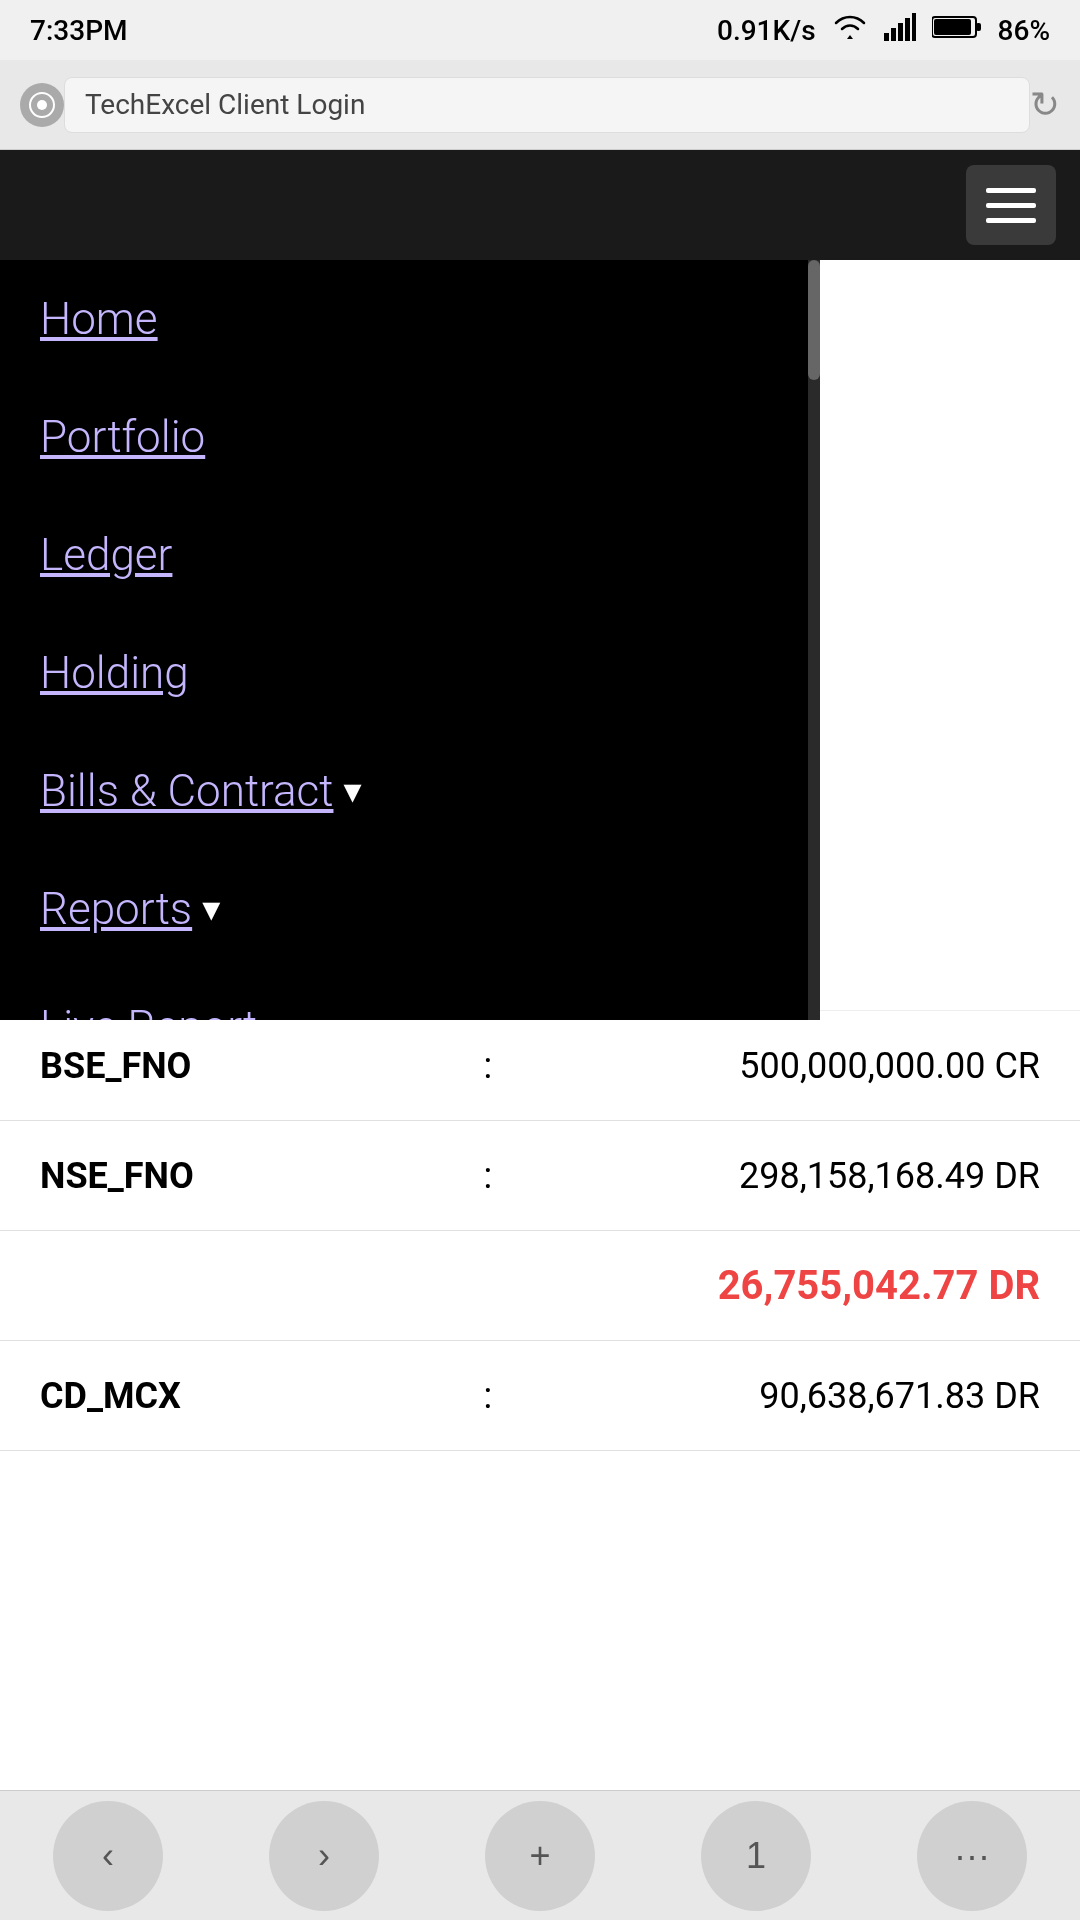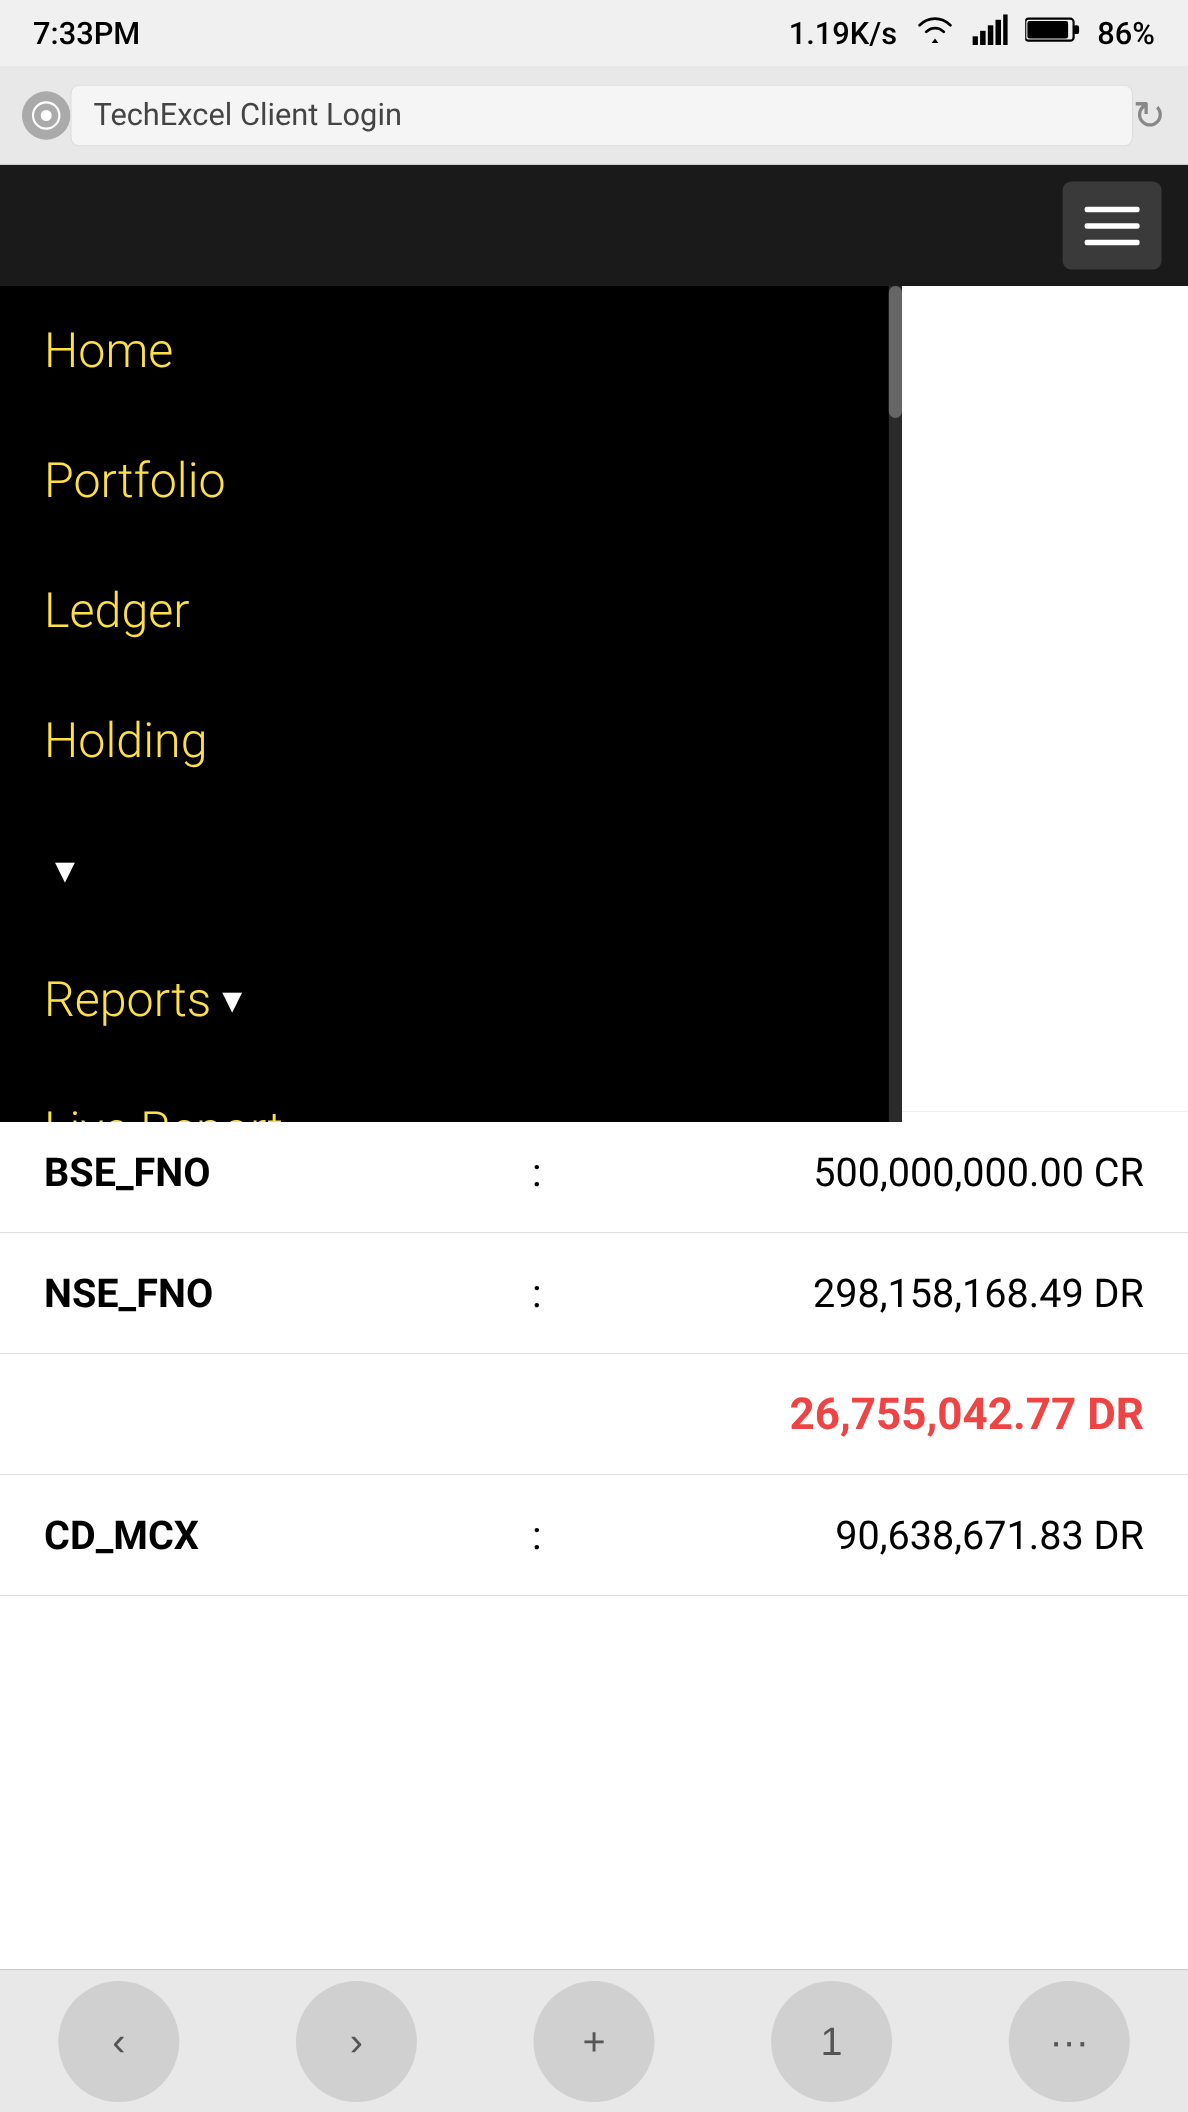--- a/index.html
+++ b/index.html
@@ -141,22 +141,23 @@
     .menu-item {
       display: flex;
       align-items: center;
       padding: 0 40px;
       height: 118px;
       cursor: pointer;
     }
 
     .menu-item-label {
       font-size: 44px;
-      color: #fde047;
+      color: #c4b5fd;
       font-weight: 300;
+      text-decoration: underline;
     }
 
     .menu-arrow {
       font-size: 36px;
       color: #fff;
       margin-left: 10px;
     }
 
     
     .content-area {
@@ -259,21 +260,21 @@
       font-weight: 500;
       color: #555;
     }
   </style>
 </head>
 <body>
 
 <div class="status-bar">
   <span>7:33PM</span>
   <div class="status-right">
-    <span>1.19K/s</span>
+    <span>0.91K/s</span>
     <span>
       <svg width="36" height="28" viewBox="0 0 36 28" fill="none">
         <path d="M18 22l3 4h-6l3-4z" fill="#000"></path>
         <path d="M10 16c2.2-2.2 5.2-3.5 8-3.5s5.8 1.3 8 3.5" stroke="#000" stroke-width="2.5" fill="none" stroke-linecap="round"></path>
         <path d="M4 10c3.8-3.8 9-6 14-6s10.2 2.2 14 6" stroke="#000" stroke-width="2.5" fill="none" stroke-linecap="round"></path>
       </svg>
     </span>
     <span>
       <svg width="32" height="28" viewBox="0 0 32 28" fill="none">
         <rect x="0" y="20" width="5" height="8" fill="#000"></rect>
@@ -328,20 +329,21 @@
   <div class="menu-item">
     <span class="menu-item-label">Portfolio</span>
   </div>
   <div class="menu-item">
     <span class="menu-item-label">Ledger</span>
   </div>
   <div class="menu-item">
     <span class="menu-item-label">Holding</span>
   </div>
   <div class="menu-item">
+    <span class="menu-item-label">Bills &amp; Contract</span>
     <span class="menu-arrow">▾</span>
   </div>
   <div class="menu-item">
     <span class="menu-item-label">Reports</span>
     <span class="menu-arrow">▾</span>
   </div>
   <div class="menu-item">
     <span class="menu-item-label">Live Report</span>
     <span class="menu-arrow">▾</span>
   </div>

